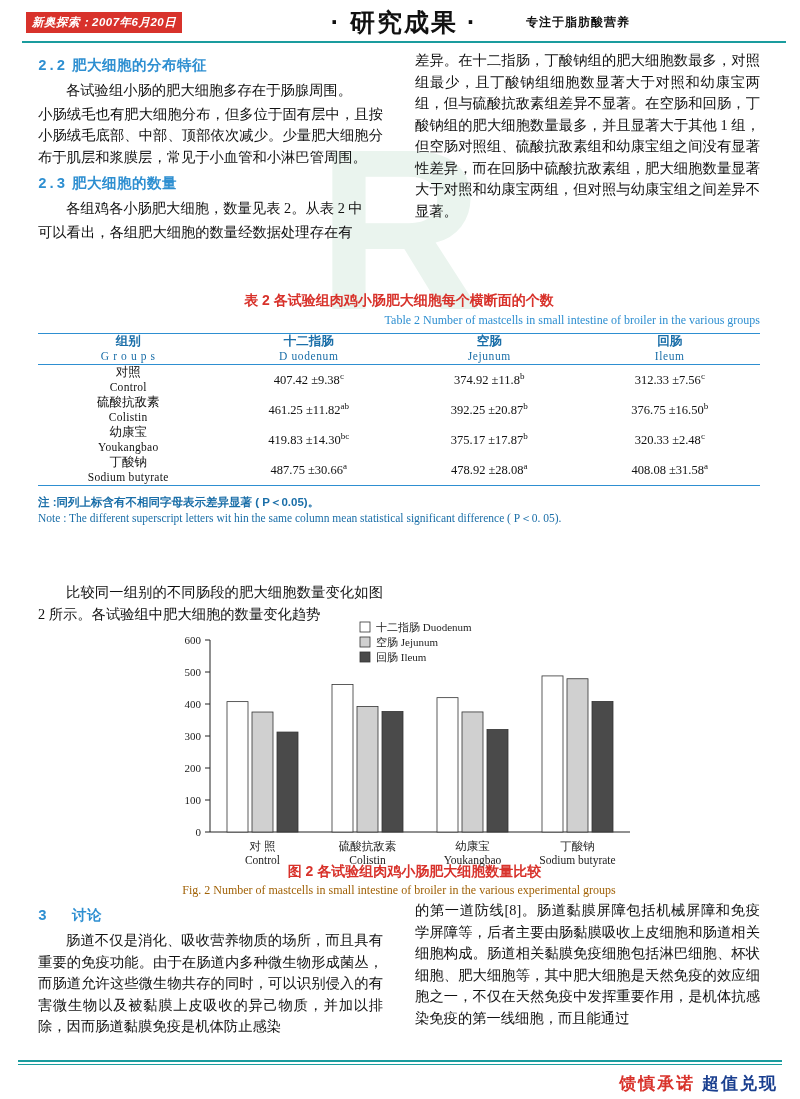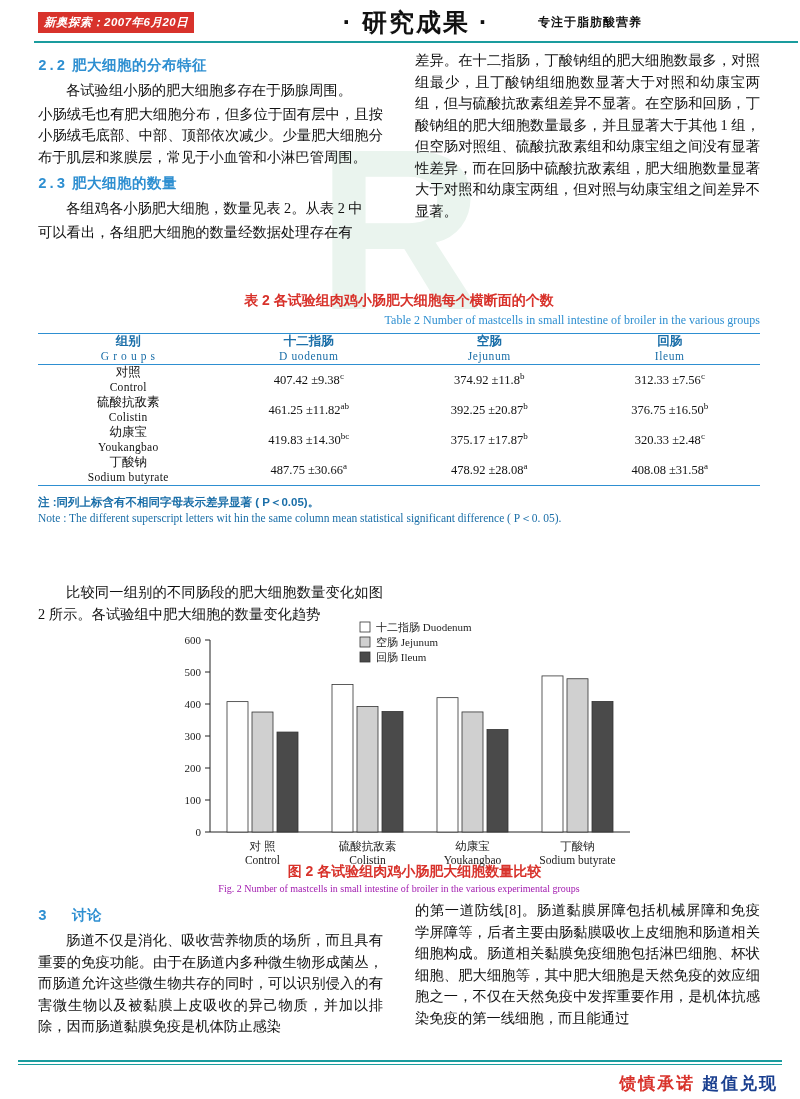--- a/index.html
+++ b/index.html
@@ -8,21 +8,21 @@
     background:#ffffff;
     font-family:"Liberation Serif", serif;
     color:#111;
     position:relative;
     overflow:hidden;
   }
   .page{position:relative;width:800px;height:1099px;}
 
   
   .hdr{
-    position:absolute;left:16px;top:0;width:648px;height:46px;
+    position:absolute;left:4px;top:0;width:648px;height:46px;
   }
   .hdr-rule{
     position:absolute;left:18px;top:41px;width:764px;height:2px;background:#1a9c9e;
   }
   .hdr-left{
     position:absolute;left:22px;top:12px;
     background:#d8322b;color:#ffffff;
     font-family:"Liberation Sans",sans-serif;
     font-weight:bold;font-style:italic;font-size:11.5px;
     padding:3px 6px 3px 6px;letter-spacing:0.5px;
@@ -106,21 +106,21 @@
   
   .mid-l{position:absolute;left:38px;top:582px;width:345px;z-index:2;}
   .mid-r{position:absolute;left:415px;top:582px;width:345px;z-index:2;}
 
   
   .chartwrap{position:absolute;left:148px;top:612px;width:520px;height:285px;z-index:2;}
   .chart-cap{
     position:absolute;left:38px;top:862px;width:722px;text-align:center;z-index:2;
   }
   .chart-cap .cn{color:#d8322b;font-weight:bold;font-size:14px;font-family:"Liberation Sans",sans-serif;margin-left:31px;}
-  .chart-cap .en{color:#a21caf;font-size:10px;display:block;margin-top:2px;}
+  .chart-cap .en{color:#a16207;font-size:12px;display:block;margin-top:2px;}
 
   
   .bot-l{position:absolute;left:38px;top:900px;width:345px;z-index:2;}
   .bot-r{position:absolute;left:415px;top:900px;width:345px;z-index:2;}
 
   
   .ftr-rule1{position:absolute;left:18px;top:1060px;width:764px;height:2px;background:#1a9c9e;}
   .ftr-rule2{position:absolute;left:18px;top:1064px;width:764px;height:1px;background:#1a9c9e;}
   .ftr-right{
     position:absolute;right:22px;top:1072px;

